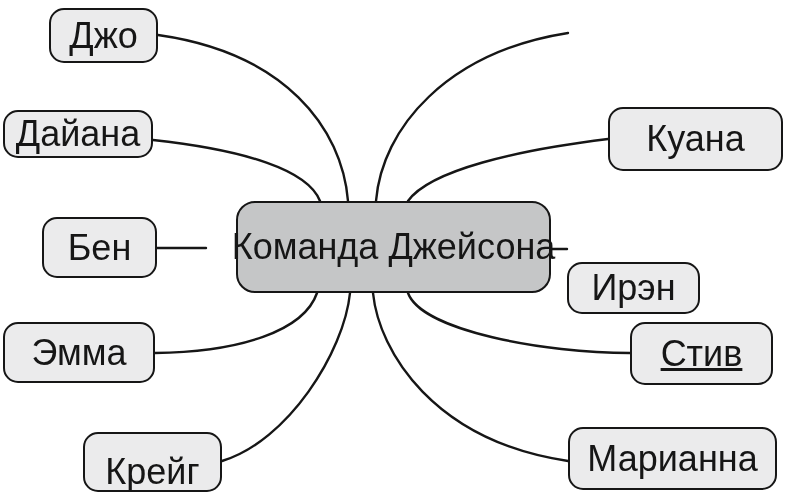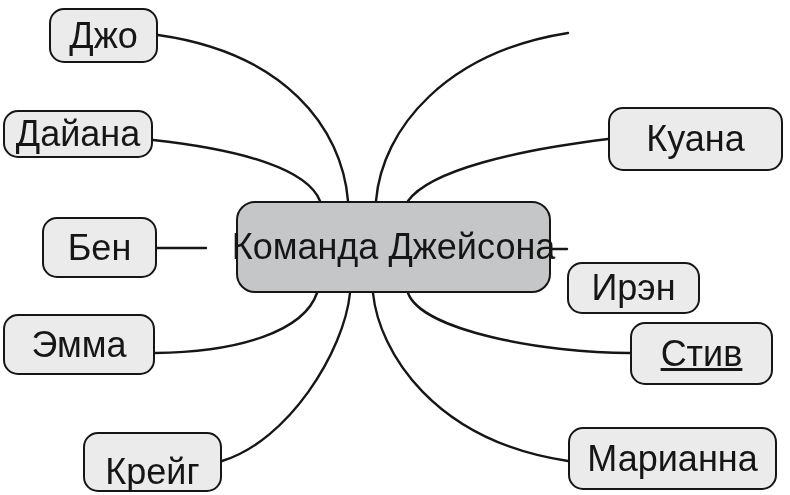--- a/index.html
+++ b/index.html
@@ -40,21 +40,21 @@
   }
   .node.center{
     background:var(--center-fill);
     border-radius:19px;
     font-size:36px;
   }
   
   .n-joe      {left:49px;  top:8px;   width:109px; height:55px;}
   .n-diana    {left:3px;   top:110px; width:150px; height:48px;}
   .n-ben      {left:42px;  top:217px; width:115px; height:61px;}
-  .n-emma     {left:3px;   top:314px; width:152px; height:61px;}
+  .n-emma     {left:3px;   top:322px; width:152px; height:61px;}
   .n-craig    {left:83px;  top:432px; width:139px; height:60px;align-items:flex-end;}
   .n-jodie    {left:568px; top:3px;   width:122px; height:60px;}
   .n-kuana    {left:608px; top:107px; width:175px; height:64px;}
   .n-irene    {left:567px; top:218px; width:133px; height:52px;margin-top:44px;}
   .n-steve    {left:630px; top:322px; width:143px; height:63px;text-decoration:underline;}
   .n-marianna {left:568px; top:427px; width:209px; height:63px;}
   .n-center   {left:207px; top:201px; width:315px; height:92px;margin-left:29px;}
 </style>
 </head>
 <body>

